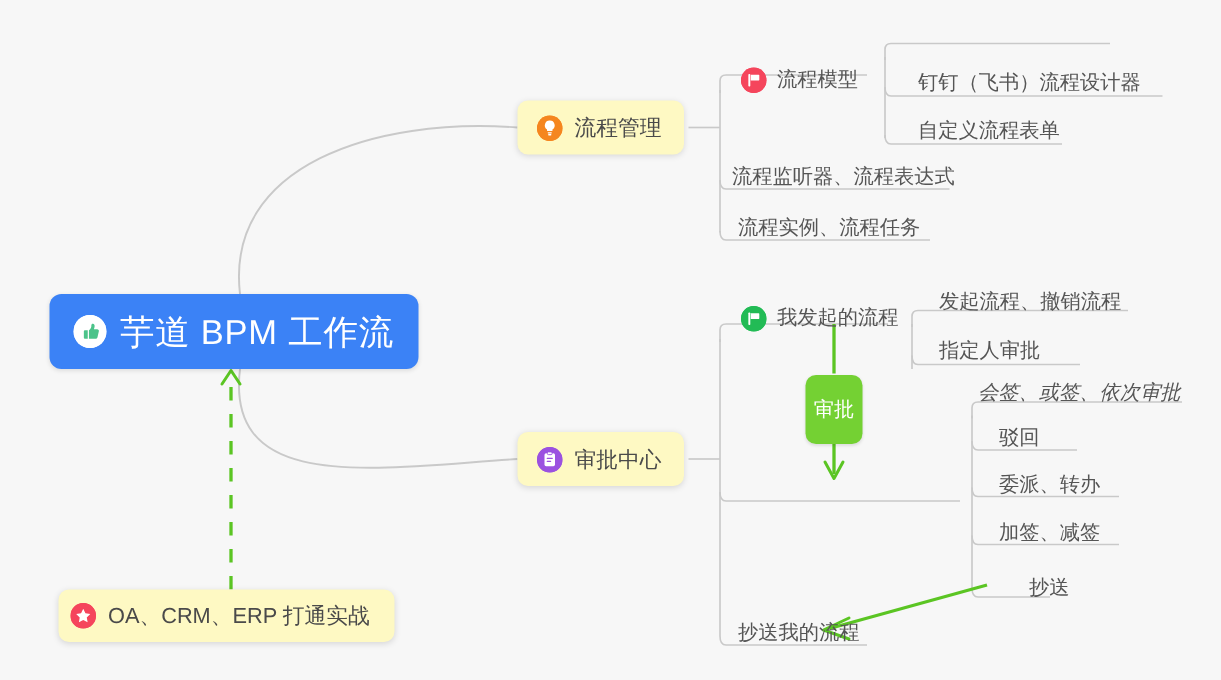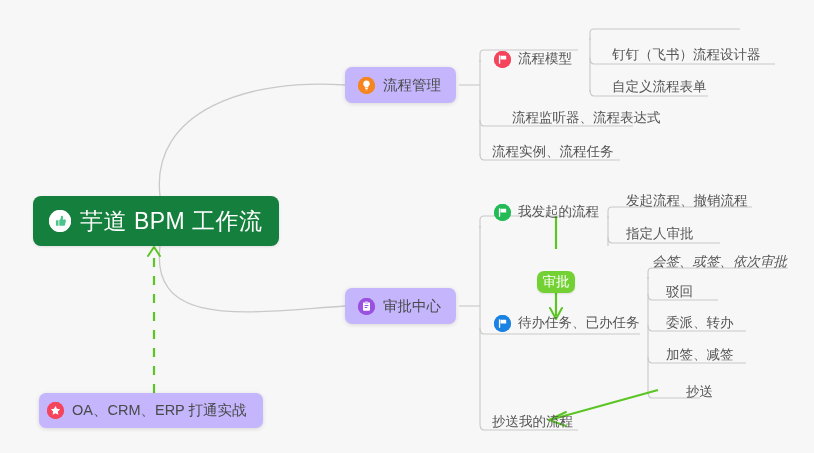--- a/index.html
+++ b/index.html
@@ -29,40 +29,40 @@
     pointer-events: none;
   }
 
   
   .root-node {
     position: absolute;
     left: 33px;
     top: 196px;
     width: 246px;
     height: 50px;
-    background: #15803d;
+    background: #3b82f6;
     border-radius: 8px;
     display: flex;
     align-items: center;
     box-sizing: border-box;
     padding-left: 16px;
     box-shadow: 0 1px 3px rgba(0,0,0,0.10);
   }
   .root-label {
     color: #ffffff;
     font-size: 23px;
     letter-spacing: 0.5px;
     margin-left: 9px;
     white-space: nowrap;
   }
 
   
   .card-node {
     position: absolute;
-    background: #c4b5fd;
+    background: #fef9c3;
     border-radius: 7px;
     display: flex;
     align-items: center;
     box-sizing: border-box;
     padding: 0 15px 0 13px;
     height: 36px;
     box-shadow: 0 1px 4px rgba(0,0,0,0.13);
   }
   .card-label {
     font-size: 14.5px;
@@ -208,39 +208,39 @@
       <svg width="17" height="17" viewBox="0 0 17 17">
         <circle cx="8.5" cy="8.5" r="8.5" fill="#f5861f"></circle>
         <path d="M8.5 3.4 a3.2 3.2 0 0 0 -1.8 5.9 v1.1 h3.6 v-1.1 a3.2 3.2 0 0 0 -1.8 -5.9 z" fill="#ffffff"></path>
         <rect x="7.1" y="11.1" width="2.8" height="0.9" rx="0.45" fill="#ffffff"></rect>
         <rect x="7.4" y="12.4" width="2.2" height="0.9" rx="0.45" fill="#ffffff"></rect>
       </svg>
     </span>
     <span class="card-label">流程管理</span>
   </div>
 
-  <div class="leaf-node with-icon" style="left:490px; top:38px;align-items:flex-end;">
+  <div class="leaf-node with-icon" style="left:490px; top:38px;">
     <span class="icon-badge" style="background:#f5455c;">
       <svg width="17" height="17" viewBox="0 0 17 17">
         <circle cx="8.5" cy="8.5" r="8.5" fill="#f5455c"></circle>
         <rect x="4.9" y="4.3" width="1.3" height="8.4" rx="0.5" fill="#ffffff"></rect>
         <path d="M6.5 4.8 h5.3 a0.4 0.4 0 0 1 0.4 0.4 v3 a0.4 0.4 0 0 1 -0.4 0.4 h-5.3 z" fill="#ffffff"></path>
       </svg>
     </span>
     <span class="leaf-label">流程模型</span>
   </div>
 
   <div class="leaf-node" style="left:608px; top:40px;">
     <span class="leaf-label">钉钉（飞书）流程设计器</span>
   </div>
   <div class="leaf-node" style="left:608px; top:72px;">
     <span class="leaf-label">自定义流程表单</span>
   </div>
 
-  <div class="leaf-node" style="left:508px; top:103px;">
+  <div class="leaf-node" style="left:484px; top:103px;">
     <span class="leaf-label">流程监听器、流程表达式</span>
   </div>
   <div class="leaf-node" style="left:488px; top:137px;">
     <span class="leaf-label">流程实例、流程任务</span>
   </div>
 
   <div class="card-node" style="left:345px; top:288px;">
     <span class="icon-badge" style="background:#9b51e0;">
       <svg width="17" height="17" viewBox="0 0 17 17">
         <circle cx="8.5" cy="8.5" r="8.5" fill="#9b51e0"></circle>
@@ -263,30 +263,20 @@
         <rect x="4.9" y="4.3" width="1.3" height="8.4" rx="0.5" fill="#ffffff"></rect>
         <path d="M6.5 4.8 h5.3 a0.4 0.4 0 0 1 0.4 0.4 v3 a0.4 0.4 0 0 1 -0.4 0.4 h-5.3 z" fill="#ffffff"></path>
       </svg>
     </span>
     <span class="leaf-label">我发起的流程</span>
   </div>
   <div class="leaf-node" style="left:622px; top:219px;">
     <span class="leaf-label">指定人审批</span>
   </div>
 
-  <div class="leaf-node with-icon" style="left:490px; top:308px;">
-    <span class="icon-badge" style="background:#1a82e2;">
-      <svg width="17" height="17" viewBox="0 0 17 17">
-        <circle cx="8.5" cy="8.5" r="8.5" fill="#1a82e2"></circle>
-        <rect x="4.9" y="4.3" width="1.3" height="8.4" rx="0.5" fill="#ffffff"></rect>
-        <path d="M6.5 4.8 h5.3 a0.4 0.4 0 0 1 0.4 0.4 v3 a0.4 0.4 0 0 1 -0.4 0.4 h-5.3 z" fill="#ffffff"></path>
-      </svg>
-    </span>
-    <span class="leaf-label">待办任务、已办任务</span>
-  </div>
 
   <div class="leaf-node" style="left:648px; top:247px;font-style:italic;">
     <span class="leaf-label">会签、或签、依次审批</span>
   </div>
   <div class="leaf-node" style="left:662px; top:277px;">
     <span class="leaf-label">驳回</span>
   </div>
   <div class="leaf-node" style="left:662px; top:340px;">
     <span class="leaf-label">加签、减签</span>
   </div>
@@ -294,21 +284,21 @@
     <span class="leaf-label">委派、转办</span>
   </div>
   <div class="leaf-node" style="left:662px; top:377px;margin-left:20px;">
     <span class="leaf-label">抄送</span>
   </div>
 
   <div class="leaf-node" style="left:488px; top:407px;">
     <span class="leaf-label">抄送我的流程</span>
   </div>
 
-  <div class="pill-node" style="left:537px; top:250px; width:38px; height:22px;margin-top:21px;">
+  <div class="pill-node" style="left:537px; top:250px; width:38px; height:46px;">
     <span class="pill-label">审批</span>
   </div>
 
   <div class="card-node" style="left:39px; top:393px; height:35px; padding:0 16px 0 8px;">
     <span class="icon-badge" style="background:#f5455c;">
       <svg width="17" height="17" viewBox="0 0 17 17">
         <circle cx="8.5" cy="8.5" r="8.5" fill="#f5455c"></circle>
         <path d="M8.5 3.9 l1.45 2.95 l3.25 0.47 l-2.35 2.29 l0.55 3.24 l-2.9 -1.53 l-2.9 1.53
                  l0.55 -3.24 l-2.35 -2.29 l3.25 -0.47 z" fill="#ffffff"></path>
       </svg>

